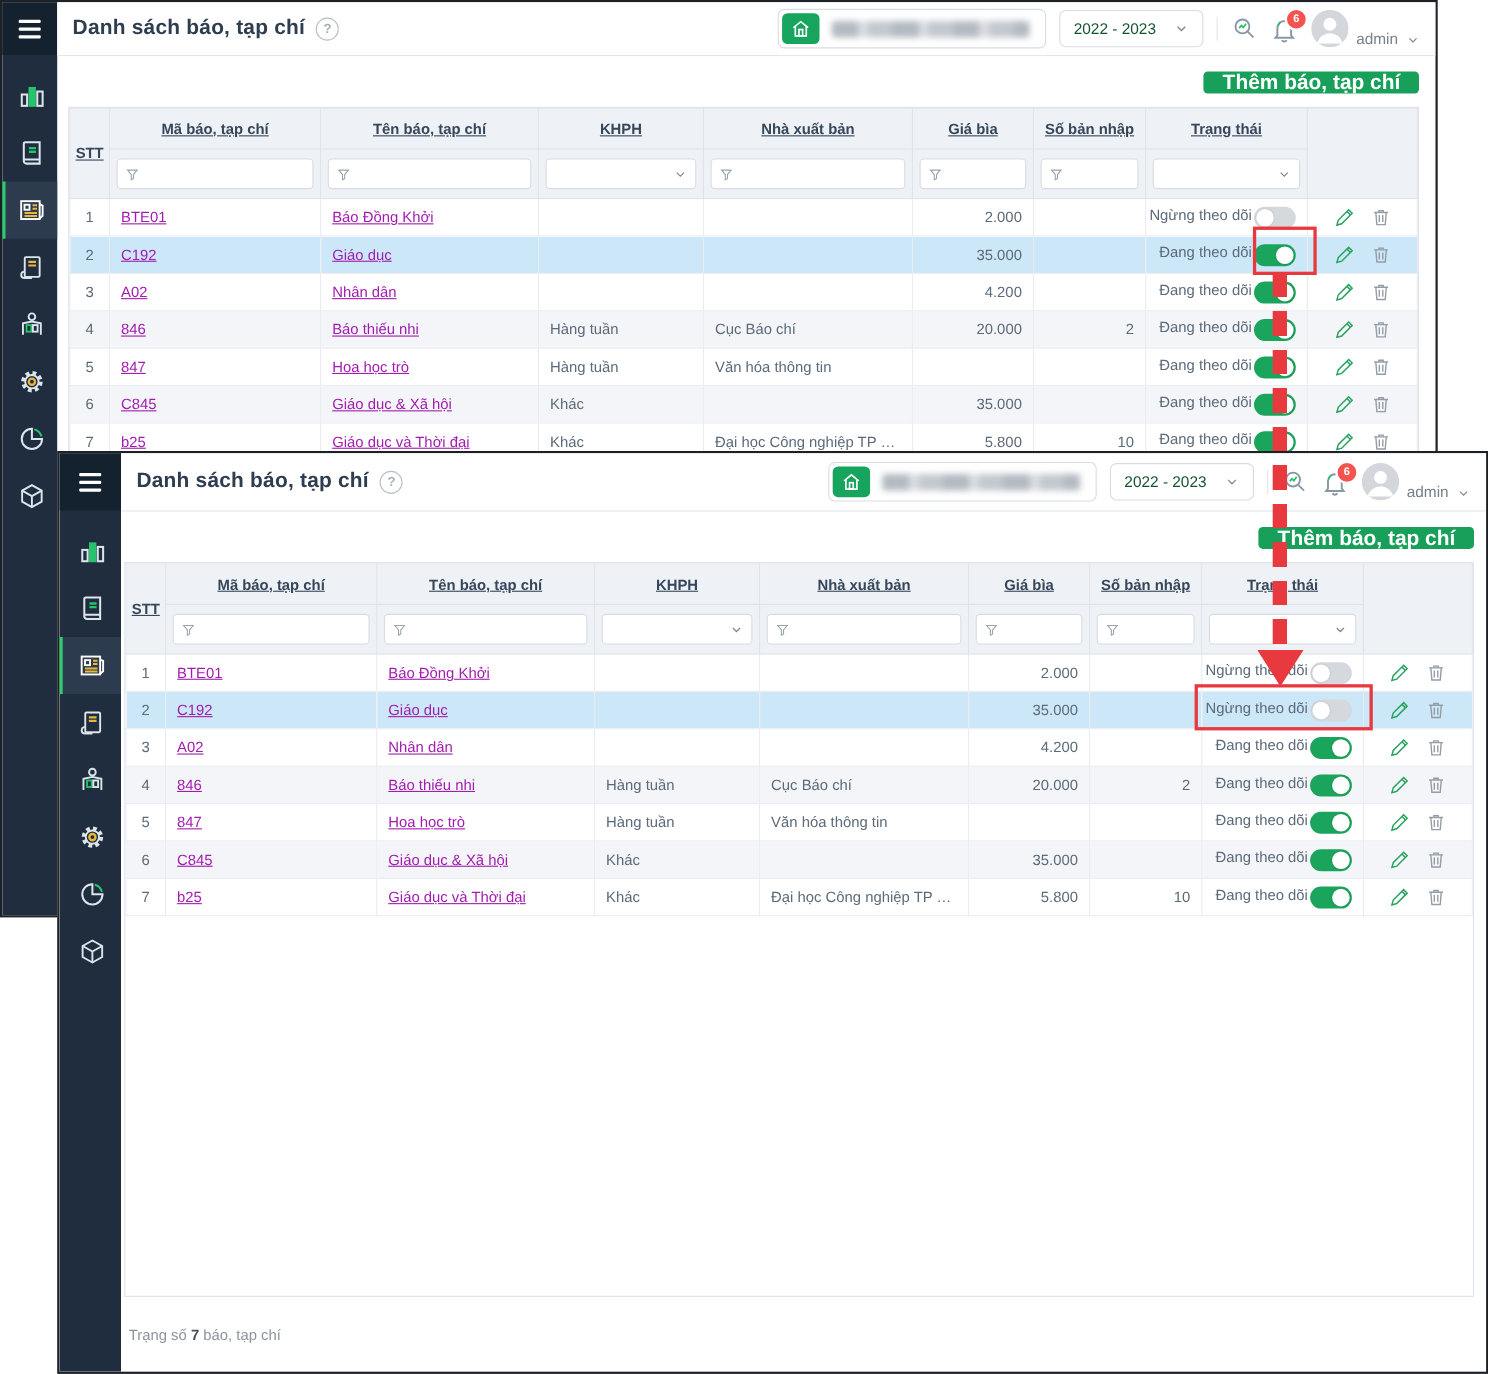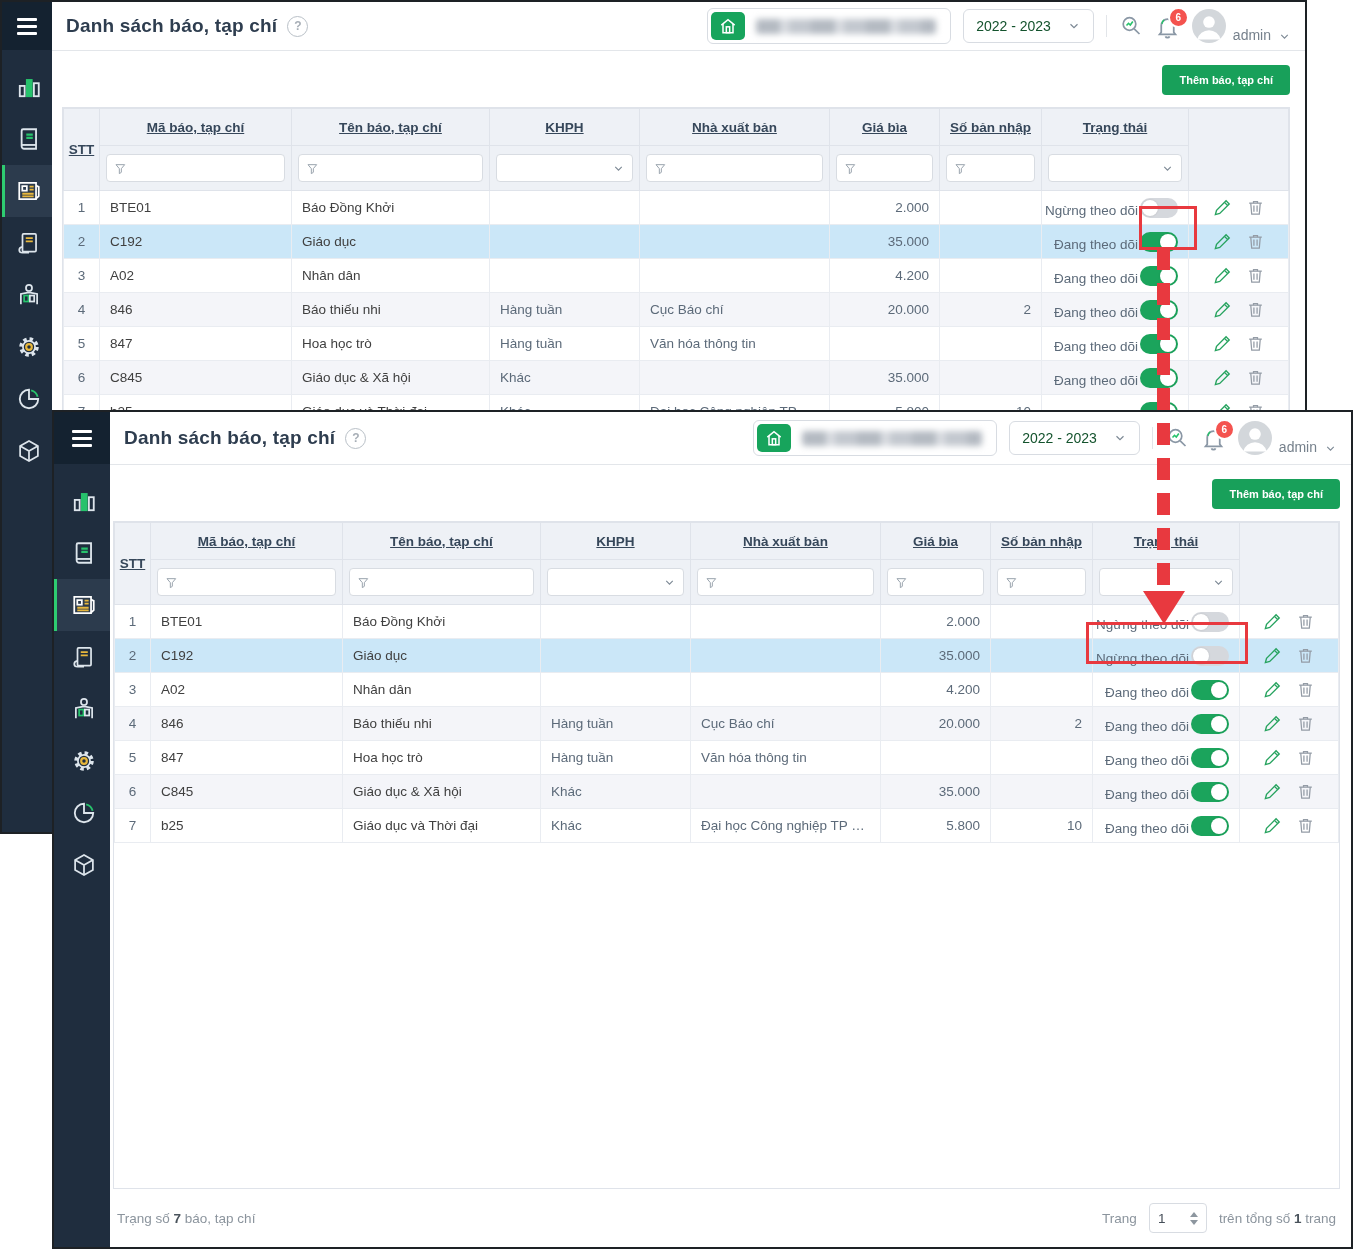--- a/index.html
+++ b/index.html
@@ -44,39 +44,39 @@
   .icon-btn{position:relative;display:flex;align-items:center;justify-content:center;}
   .badge{position:absolute;top:-7px;right:-9px;background:#f4534f;color:#fff;border-radius:50%;min-width:13px;height:13px;padding:2px;
     font-size:10px;font-weight:700;display:flex;align-items:center;justify-content:center;border:2px solid #fff;}
   .admin-wrap{display:flex;align-items:flex-end;gap:7px;color:#76818c;font-size:14px;}
 
   
   .content{flex:1 1 auto;display:flex;flex-direction:column;min-height:0;}
   #shotA .content{padding:0 15px 0 10px;}
   #shotB .content{padding:0 11px 0 3px;}
   .btn-row{display:flex;justify-content:flex-end;margin-top:14px;flex:0 0 auto;}
-  .btn-green{height:30px;background:#18a05a;color:#fff;font-size:11px;font-weight:700;border:none;border-radius:4px;padding:0 17px;cursor:pointer;}
+  .btn-green{height:20px;background:#18a05a;color:#fff;font-size:19px;font-weight:700;border:none;border-radius:4px;padding:0 17px;cursor:pointer;}
   .table-wrap{margin-top:12px;border:1px solid #dfe3ea;flex:0 0 auto;background:#fff;}
   #shotB .table-wrap{height:668px;box-sizing:border-box;overflow:hidden;}
 
   table{width:100%;border-collapse:collapse;table-layout:fixed;font-size:13.5px;}
   col.w-stt{width:36px;} col.w-code{width:192px;} col.w-name{width:198px;} col.w-khph{width:150px;}
   col.w-pub{width:190px;} col.w-price{width:110px;} col.w-copies{width:102px;} col.w-status{width:147px;}
   th{background:#eef1f6;border:1px solid #dfe3ea;color:#36475a;font-weight:700;font-size:13.5px;padding:0;text-decoration:underline;}
   .th-label{height:36px;vertical-align:middle;text-align:center;}
   .filter-row th{height:36px;padding:4px 6px;vertical-align:middle;}
   .f-input,.f-select{height:26px;background:#fff;border:1px solid #d8dce2;border-radius:4px;display:flex;align-items:center;padding:0 7px;gap:6px;}
   .f-select{justify-content:flex-end;}
   td{border:1px solid #e9ecf1;height:33px;padding:0 10px;color:#5c6a79;overflow:hidden;white-space:nowrap;text-overflow:ellipsis;background:#fff;}
   tbody tr:nth-child(even) td{background:#f4f5f9;}
   tbody tr.selected td{background:#cbe7f8;}
   td.c-stt{text-align:center;padding:0 4px;}
   td.num{text-align:right;}
-  .link{color:#404040;cursor:pointer;}
-  .status-wrap{display:flex;align-items:flex-end;justify-content:flex-end;gap:2px;}
+  .link{color:#a21caf;cursor:pointer;text-decoration:underline;}
+  .status-wrap{display:flex;align-items:flex-start;justify-content:flex-end;gap:2px;}
   .toggle{width:38px;height:20px;border-radius:10px;background:#d5d8dd;position:relative;flex:0 0 auto;cursor:pointer;}
   .toggle .knob{position:absolute;left:2px;top:2px;width:16px;height:16px;border-radius:50%;background:#fff;box-shadow:0 0 2px rgba(0,0,0,.15);}
   .toggle.on{background:#1ba45c;}
   .toggle.on .knob{left:auto;right:2px;}
   .act-wrap{display:flex;align-items:center;justify-content:center;gap:14px;}
   .act{display:flex;cursor:pointer;}
 
   
   .page-footer{flex:1 1 auto;display:flex;align-items:center;justify-content:space-between;color:#8b949d;font-size:13.5px;padding:0 4px;}
   .page-footer b{color:#4a535c;}
@@ -978,35 +978,20 @@
   </tr>
             </tbody>
         </table>
       </div>
       <div class="page-footer">
         <div>
           <span>Trạng số</span>
           <b>7</b>
           <span>báo, tạp chí</span>
         </div>
-        <div class="pf-right">
-          <span>Trang</span>
-          <div class="page-box">
-            <span>1</span>
-            <span class="spinner">
-                <i class="spin-up"></i>
-                <i class="spin-down"></i>
-              </span>
-          </div>
-          <div>
-            <span>trên tổng số</span>
-            <b>1</b>
-            <span>trang</span>
-          </div>
-        </div>
       </div>
     </div>
   </div>
 </div>
 
 <div class="anno" id="anno-box1"></div>
 <div class="anno" id="anno-line"></div>
 <div class="anno" id="anno-head"></div>
 <div class="anno" id="anno-box2"></div>
 

